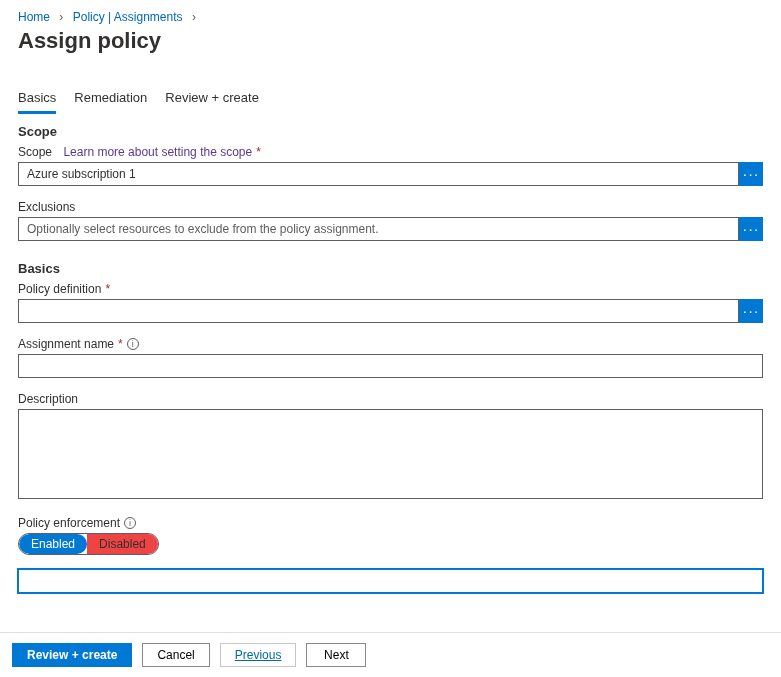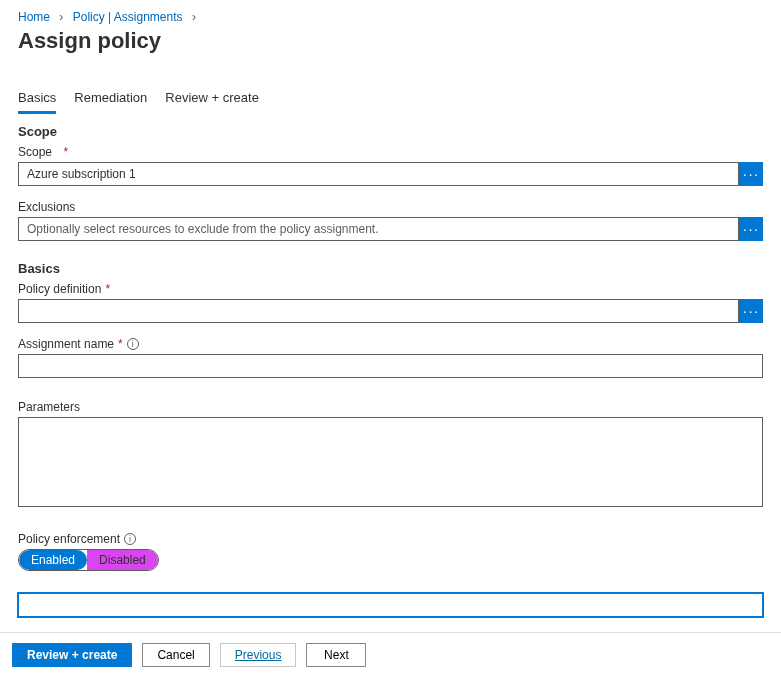--- a/index.html
+++ b/index.html
@@ -74,21 +74,21 @@
     border-radius: 12px;
     overflow: hidden;
     height: 22px;
     align-items: stretch;
   }
   .toggle-opt {
     padding: 2px 12px;
     font-size: 12px;
     display: flex; align-items: center;
     cursor: pointer;
-    background: #d946ef;
+    background: #ef4444;
     color: #323130;
   }
   .toggle-opt.active {
     background: #0078d4;
     color: #fff;
     border-radius: 11px;
   }
   .assigned-by-input {
     border: 1px solid #0078d4 !important;
     outline: 1px solid #0078d4;
@@ -116,21 +116,21 @@
     color: #fff;
     border-color: #0078d4;
     font-weight: 600;
   }
   .btn.disabled {
     color: #0369a1;
     border-color: #c8c6c4;
     cursor: default;
     text-decoration: underline;
   }
-  .field-block { margin-bottom: 22px; }
+  .field-block { margin-bottom: 14px; }
 </style>
 </head>
 <body>
 
 <div class="page">
 
   <div class="breadcrumb">
     <a href="#">Home</a>
     <span class="sep">›</span>
     <a href="#">Policy | Assignments</a>
@@ -142,20 +142,21 @@
   <div class="tabs">
     <div class="tab active">Basics</div>
     <div class="tab">Remediation</div>
     <div class="tab">Review + create</div>
   </div>
 
   <div class="section-heading">Scope</div>
 
   <div class="label-row">
     <span>Scope</span>&nbsp;
+    <a href="#" class="link">Learn more about setting the scope</a>
     <span class="req">*</span>
   </div>
   <div class="input-row">
     <input type="text" value="Azure subscription 1" style="">
     <button class="ellipsis-btn">
       <span>···</span>
     </button>
   </div>
 
   <div class="label-row">
@@ -184,21 +185,21 @@
   <div class="label-row">
     <span>Assignment name</span>
     <span class="req">*</span>
     <span class="info-icon">i</span>
   </div>
   <div class="field-block">
     <input type="text" value="" style="">
   </div>
 
   <div class="label-row">
-    <span>Parameters</span>
+    <span>Description</span>
   </div>
   <div class="field-block">
     <textarea style=""></textarea>
   </div>
 
   <div class="label-row">
     <span>Policy enforcement</span>
     <span class="info-icon">i</span>
   </div>
   <div class="field-block">

